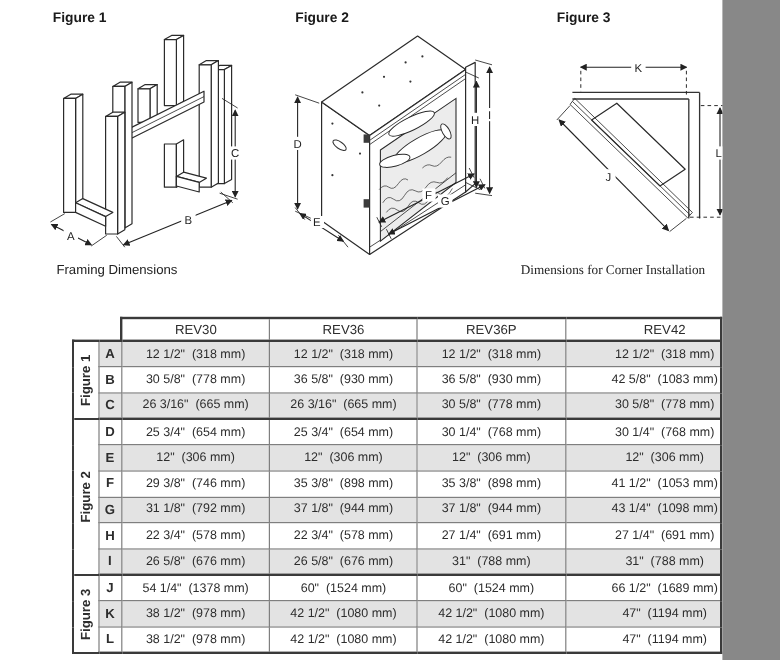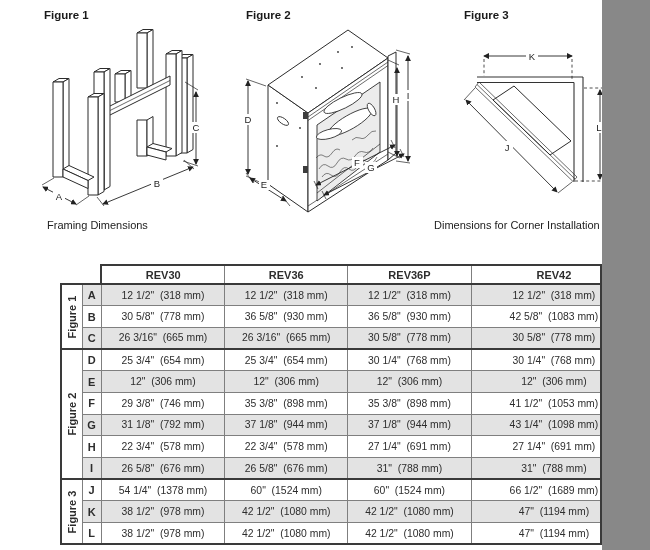--- a/index.html
+++ b/index.html
@@ -29,21 +29,21 @@
   svg .lbl{font-family:"Liberation Sans",sans-serif;font-size:9.5px;fill:#1d1d1d;text-anchor:middle;}
   svg .dot{fill:#333;stroke:none;}
   svg .scrib{fill:none;stroke:#333;stroke-width:.6;}
   svg .openfill{fill:var(--interior_fill,#ececec);stroke:var(--line_color,#2b2b2b);stroke-width:.9;}
   svg .hard{fill:#3c3c3c;stroke:none;}
 
   
   #dimtable{position:absolute;left:60px;top:264px;border-collapse:collapse;table-layout:fixed;
             font-family:"Liberation Sans",sans-serif;color:var(--text_color,#2d2d2d);}
   #dimtable td,#dimtable th{border:1px solid var(--table_border_light,#7f7f7f);padding:0;text-align:center;vertical-align:middle;overflow:hidden;}
-  #dimtable thead th{height:17px;font-size:11px;font-weight:bold;background:#fff;
+  #dimtable thead th{height:17px;font-size:11px;font-weight:normal;background:#fff;
             border-top:2px solid var(--table_border_dark,#3a3a3a);}
   #dimtable thead .spacer{border:none;background:#fff;}
   #dimtable thead .cfirst{border-left:2px solid var(--table_border_dark,#3a3a3a);}
   #dimtable .col-last{border-right:2px solid var(--table_border_dark,#3a3a3a);padding-left:36px;}
   #dimtable tbody tr{height:21.7px;}
   #dimtable tbody tr.shade td,#dimtable tbody tr.shade th.letter{background:var(--row_shade,#e3e3e3);}
   #dimtable tbody tr.gstart>th,#dimtable tbody tr.gstart>td{border-top:2px solid var(--table_border_dark,#3a3a3a);}
   #dimtable tbody tr:last-child>th,#dimtable tbody tr:last-child>td{border-bottom:2px solid var(--table_border_dark,#3a3a3a);}
   #dimtable th.figcell{border-left:2px solid var(--table_border_dark,#3a3a3a);background:#fff;position:relative;}
   #dimtable th.figcell.fb{border-bottom:2px solid var(--table_border_dark,#3a3a3a);}
@@ -300,21 +300,21 @@
     <g>
       <line class="tick" x1="475" y1="88" x2="464" y2="100"></line>
       <line class="tick" x1="572" y1="182" x2="558" y2="193"></line>
       <line class="dim" x1="466" y1="100" x2="557" y2="192" marker-start="url(#ah3)" marker-end="url(#ah3)"></line>
       <rect class="lblbg" x="501" y="141" width="12" height="12"></rect>
       <text class="lbl" x="507" y="151">J</text>
     </g>
   </svg>
 
   <div class="fig-caption" style="left:47px;top:219px;width:160px;">Framing Dimensions</div>
-  <div class="fig-caption" style="left:434px;top:219px;width:200px;">Dimensions for Corner Installation</div>
+  <div class="fig-caption" style="left:434px;top:219px;width:200px;font-family:Liberation Serif, serif;">Dimensions for Corner Installation</div>
 
   <table id="dimtable">
     <colgroup>
       <col style="width:23px">
         <col style="width:20px">
       <col style="width:127px">
         <col style="width:126px">
         <col style="width:127px">
         <col style="width:130px">
     </colgroup>

